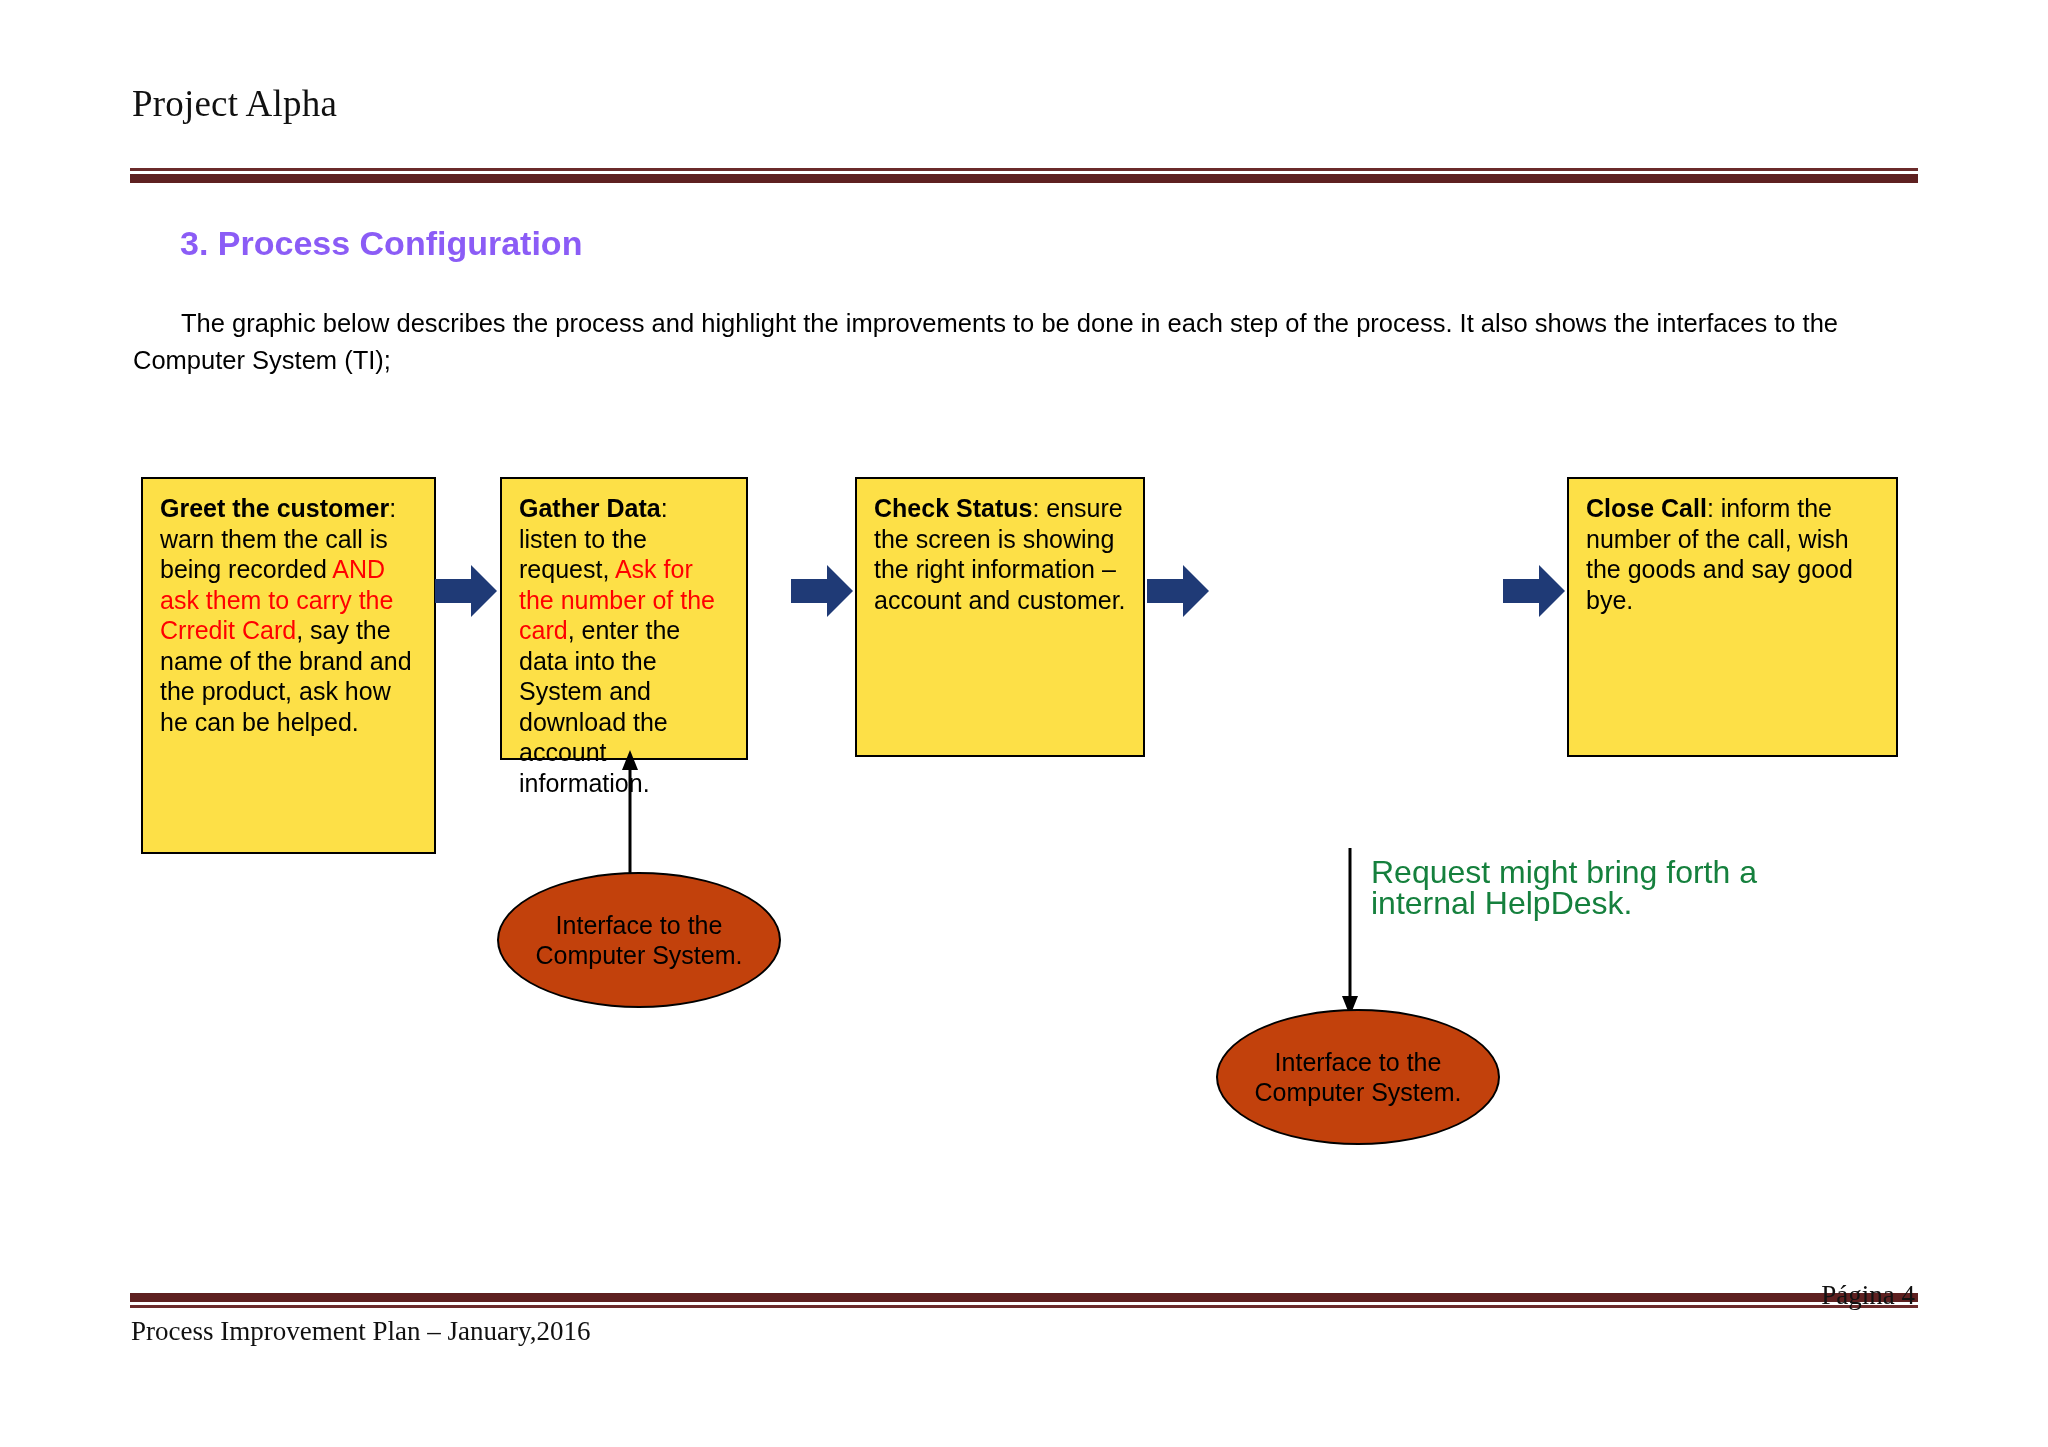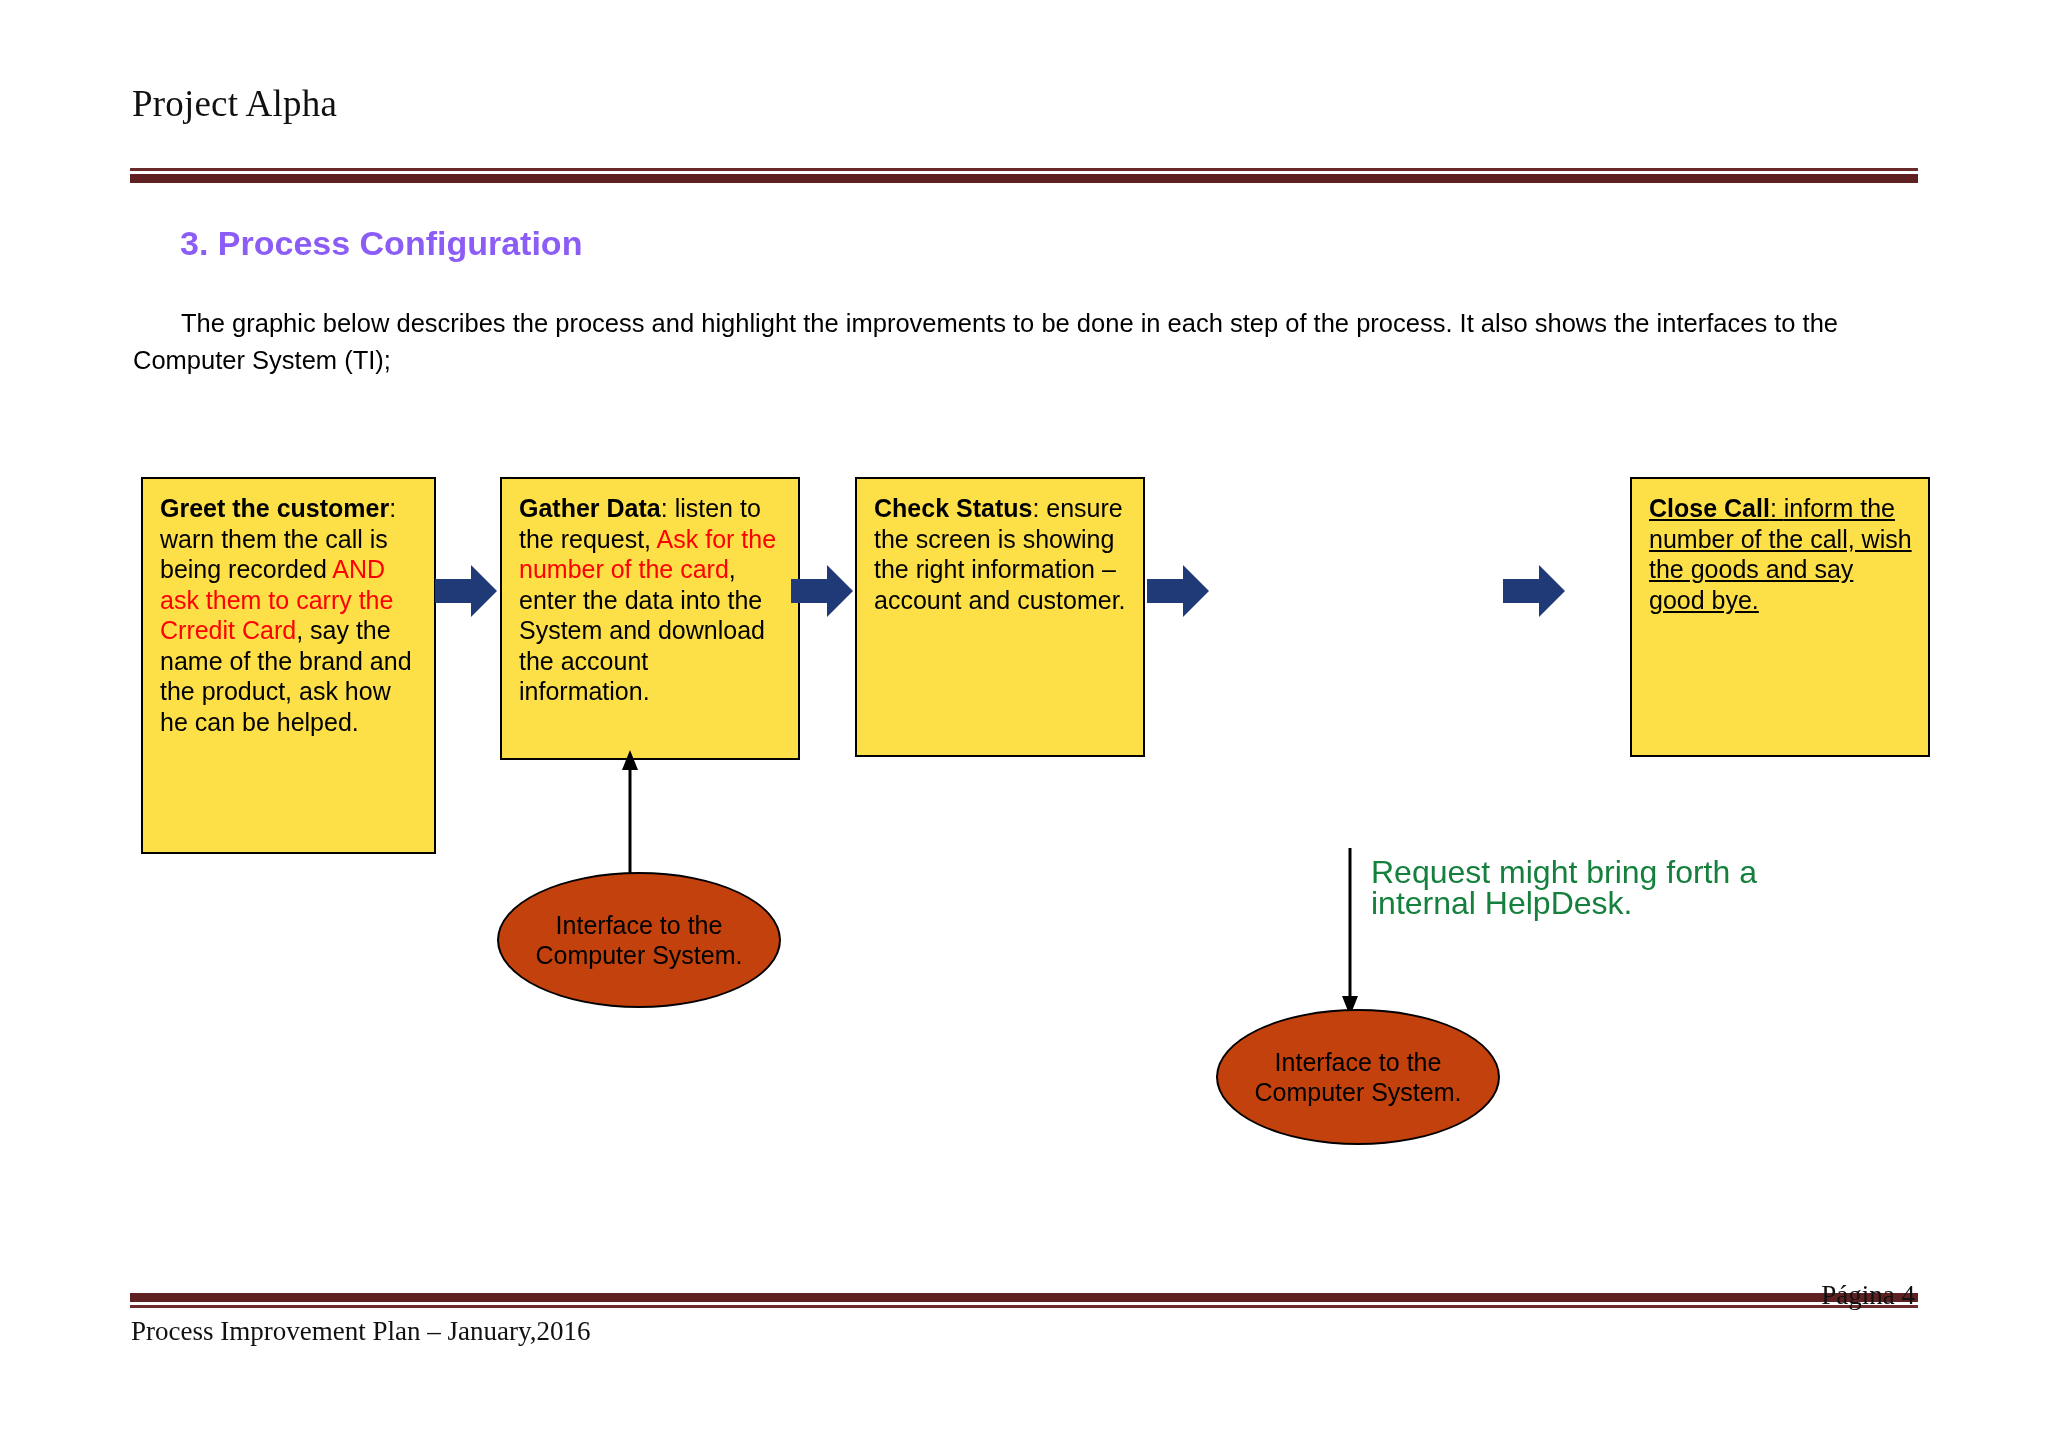--- a/index.html
+++ b/index.html
@@ -76,24 +76,24 @@
     background: #fde047;
     padding: 14px 16px 10px 17px;
     font-size: 25px;
     line-height: 30.5px;
     color: #000000;
   }
   .flow-box b { font-weight: bold; }
   .hl { color: #ff0000; }
 
   #box-1 { left: 141px; top: 477px; width: 295px; height: 377px; }
-  #box-2 { left: 500px; top: 477px; width: 300px; height: 283px; }
+  #box-2 { left: 500px; top: 477px; width: 248px; height: 283px; }
   #box-3 { left: 855px; top: 477px; width: 290px; height: 280px; }
   #box-4 { left: 1212px; top: 477px; width: 290px; height: 373px; }
-  #box-5 { left: 1630px; top: 477px; width: 300px; height: 280px; text-decoration: underline; }
+  #box-5 { left: 1567px; top: 477px; width: 331px; height: 280px; }
 
   
   .block-arrow {
     position: absolute;
     width: 62px;
     height: 52px;
     color: #1f3a76;
   }
   .block-arrow svg { display: block; }
   #arrow-1 { left: 435px; top: 565px; }

